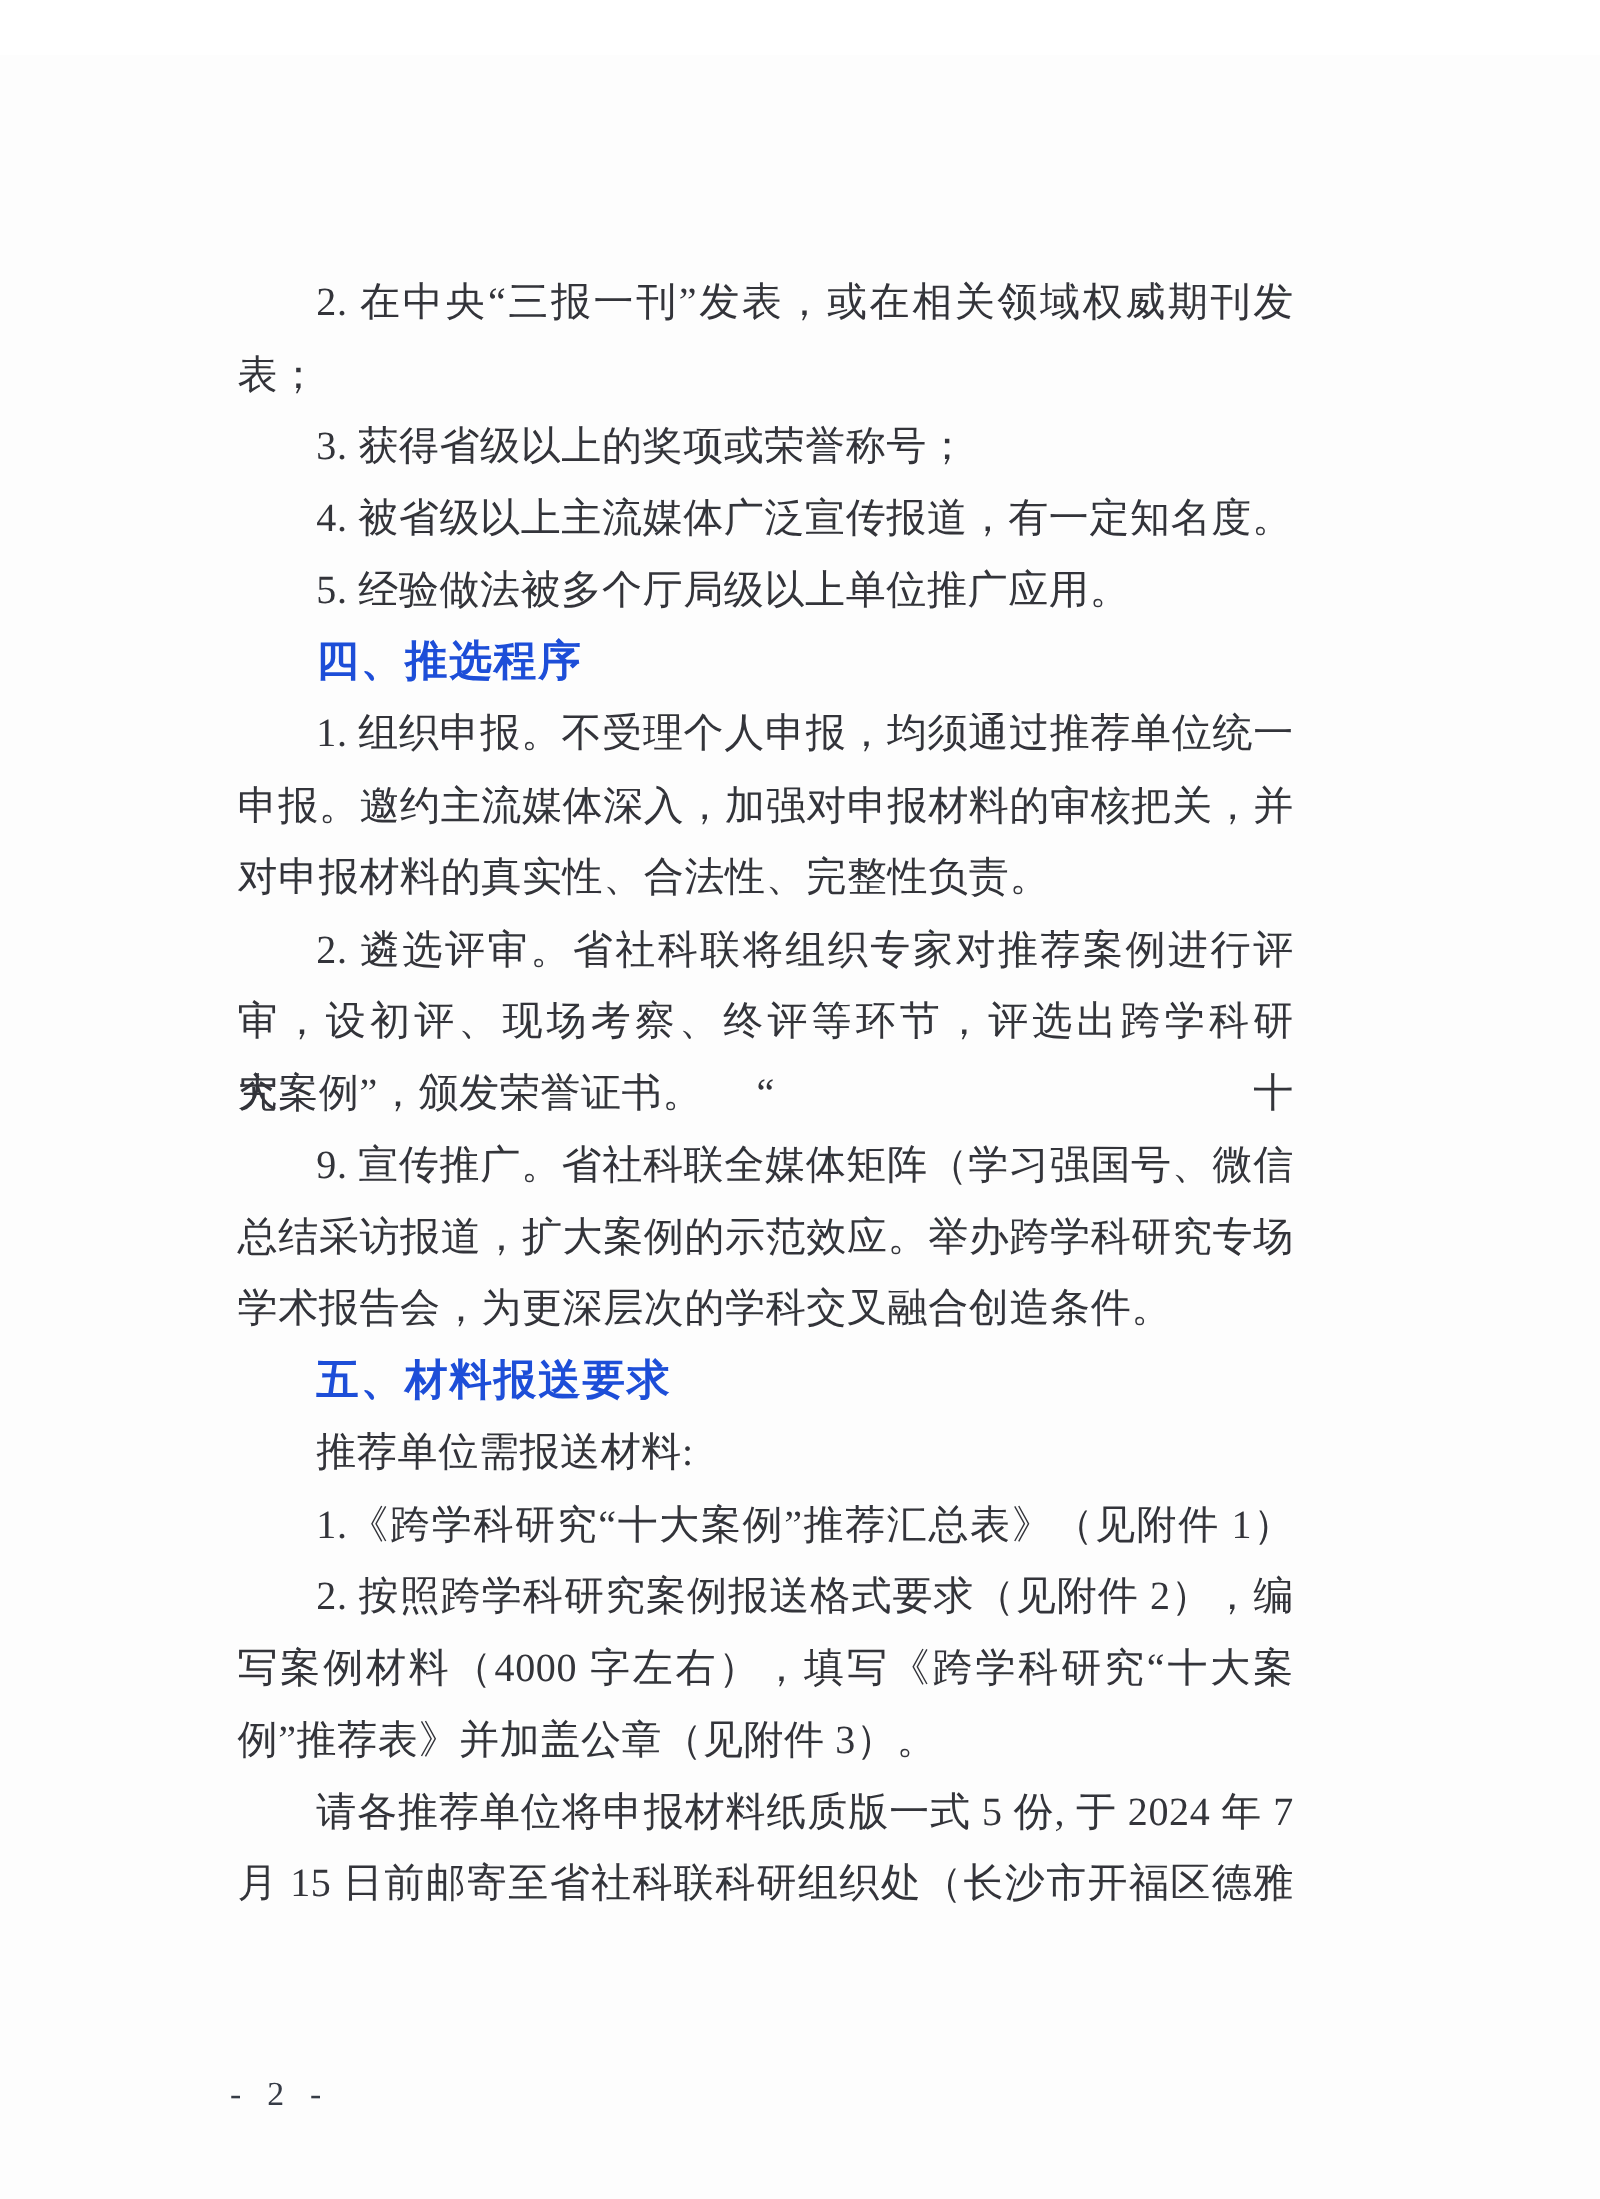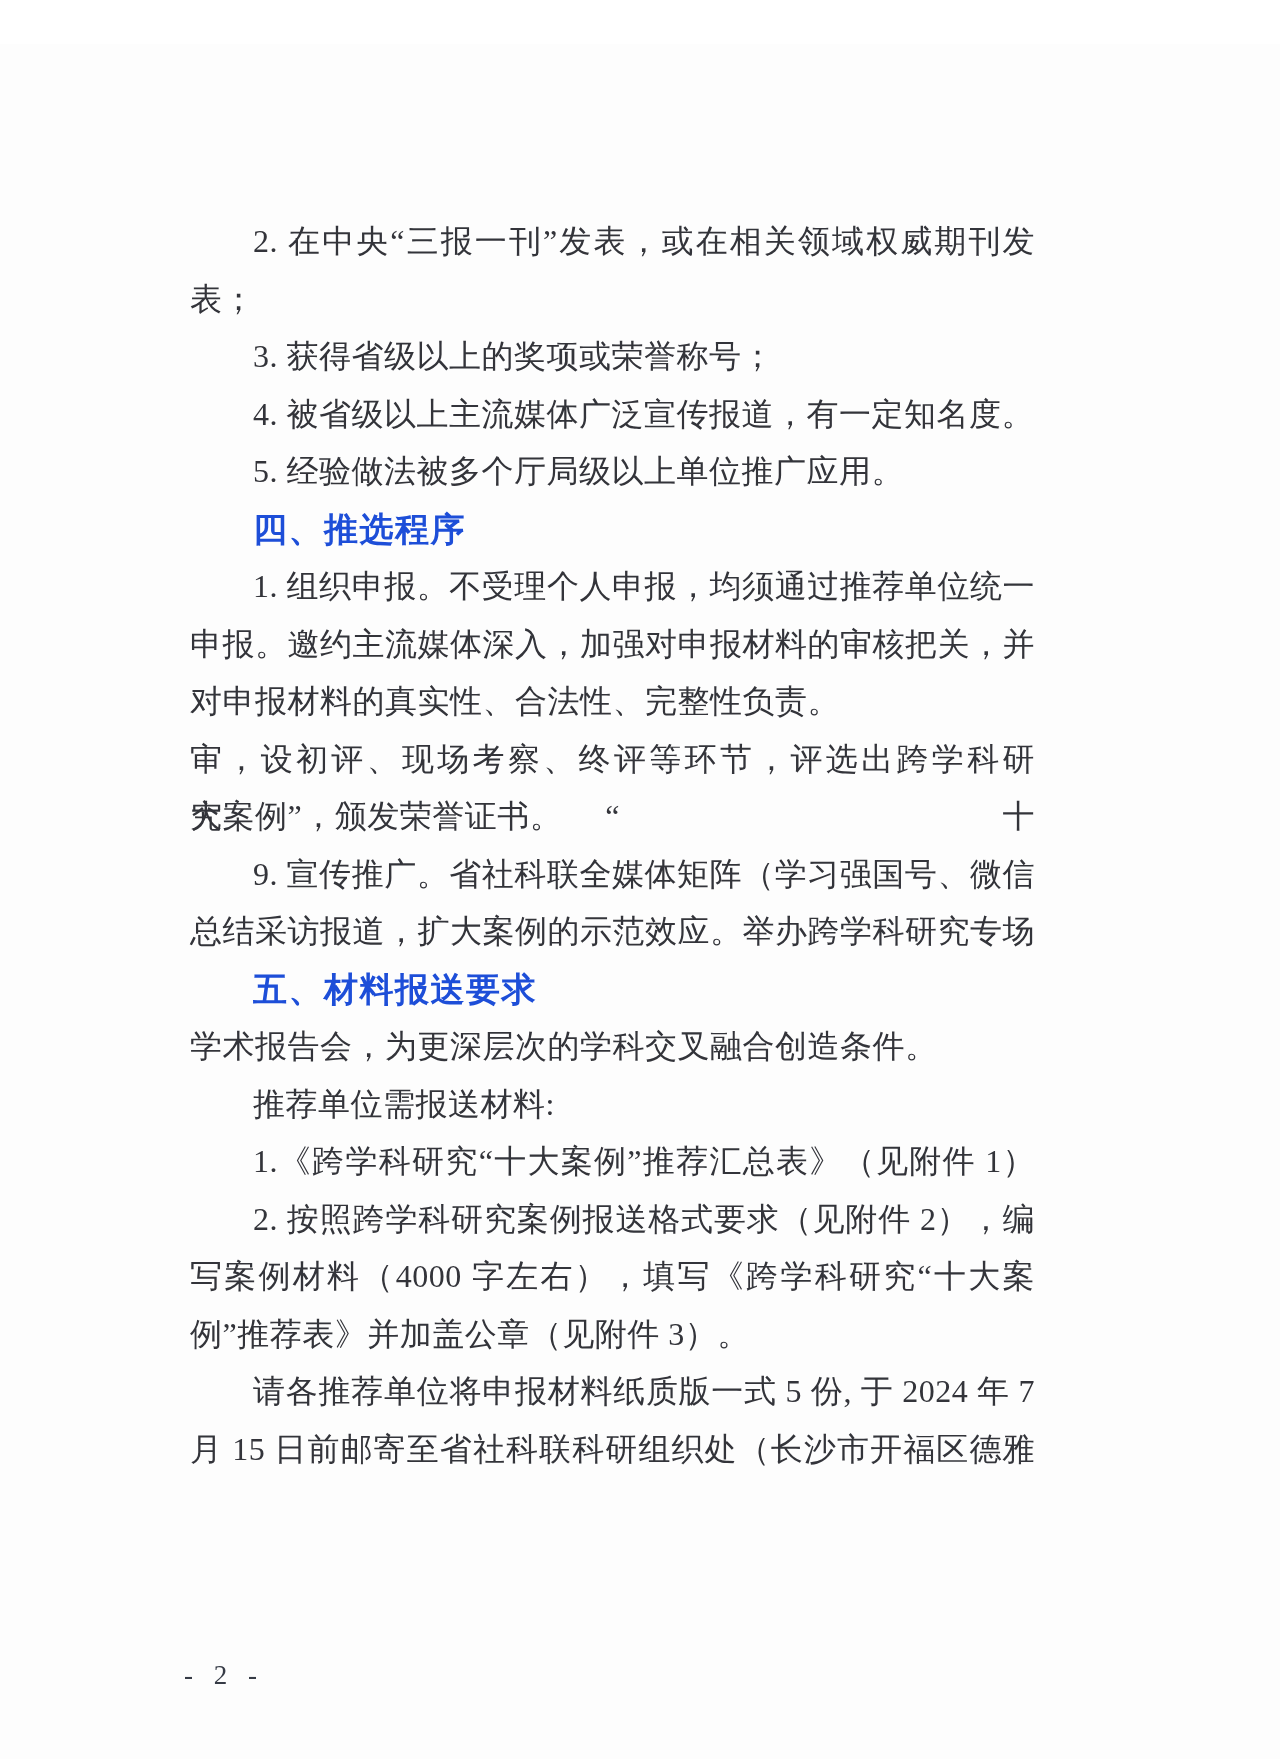--- a/index.html
+++ b/index.html
@@ -65,26 +65,27 @@
   <div class="text-block">
       <div class="line indent fill">2. 在中央“三报一刊”发表，或在相关领域权威期刊发</div>
       <div class="line">表；</div>
       <div class="line indent">3. 获得省级以上的奖项或荣誉称号；</div>
       <div class="line indent">4. 被省级以上主流媒体广泛宣传报道，有一定知名度。</div>
       <div class="line indent">5. 经验做法被多个厅局级以上单位推广应用。</div>
       <div class="line indent heading">四、推选程序</div>
       <div class="line indent fill">1. 组织申报。不受理个人申报，均须通过推荐单位统一</div>
       <div class="line fill">申报。邀约主流媒体深入，加强对申报材料的审核把关，并</div>
       <div class="line">对申报材料的真实性、合法性、完整性负责。</div>
+      <div class="line indent fill">2. 遴选评审。省社科联将组织专家对推荐案例进行评</div>
       <div class="line fill">审，设初评、现场考察、终评等环节，评选出跨学科研究“十</div>
       <div class="line">大案例”，颁发荣誉证书。</div>
       <div class="line indent fill">9. 宣传推广。省社科联全媒体矩阵（学习强国号、微信</div>
       <div class="line fill">总结采访报道，扩大案例的示范效应。举办跨学科研究专场</div>
+      <div class="line">学术报告会，为更深层次的学科交叉融合创造条件。</div>
       <div class="line indent heading">五、材料报送要求</div>
-      <div class="line">学术报告会，为更深层次的学科交叉融合创造条件。</div>
       <div class="line indent">推荐单位需报送材料:</div>
       <div class="line indent fill">1.《跨学科研究“十大案例”推荐汇总表》（见附件 1）</div>
       <div class="line indent fill">2. 按照跨学科研究案例报送格式要求（见附件 2），编</div>
       <div class="line fill">写案例材料（4000 字左右），填写《跨学科研究“十大案</div>
       <div class="line">例”推荐表》并加盖公章（见附件 3）。</div>
       <div class="line indent fill">请各推荐单位将申报材料纸质版一式 5 份, 于 2024 年 7</div>
       <div class="line fill">月 15 日前邮寄至省社科联科研组织处（长沙市开福区德雅</div>
     </div>
   <div class="page-number">- 2 -</div>
   <div class="scan-artifact"></div>

